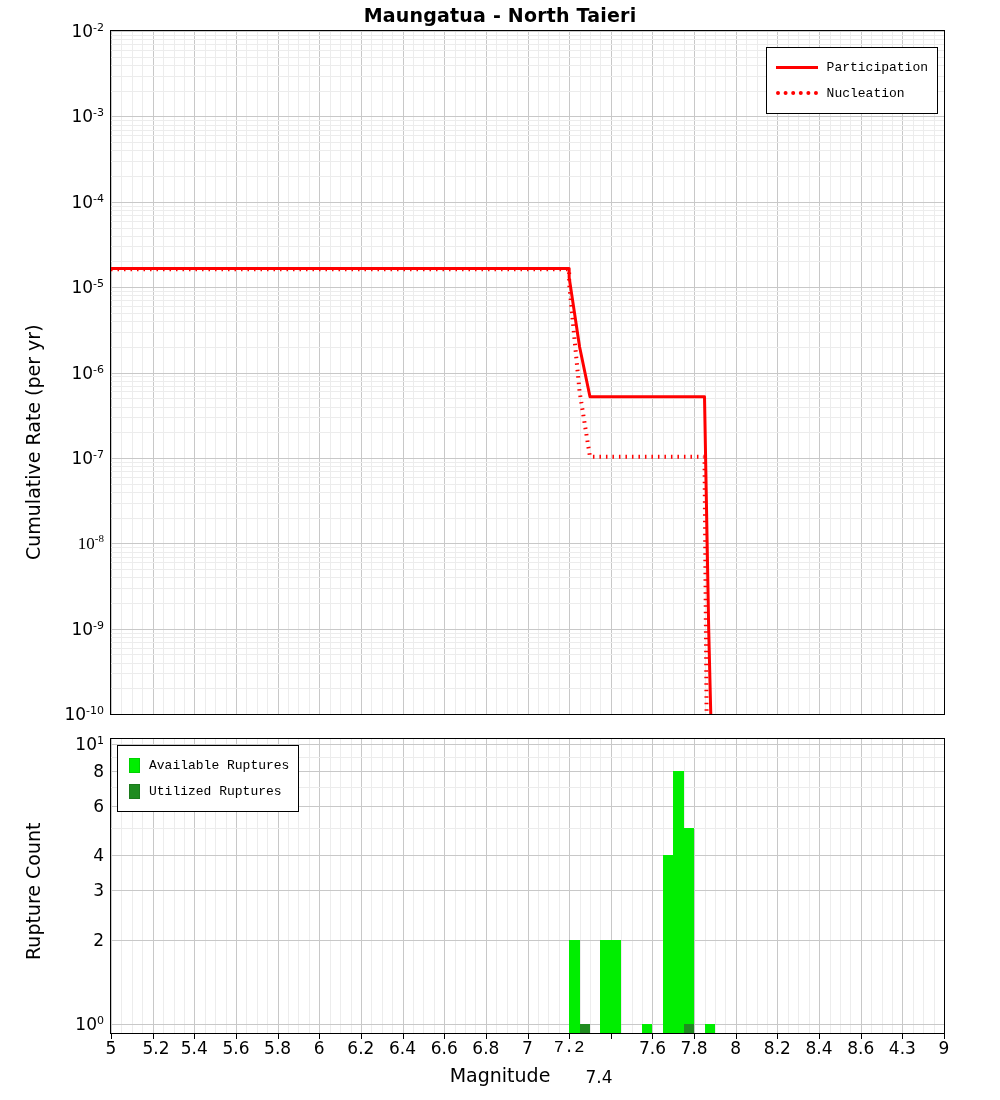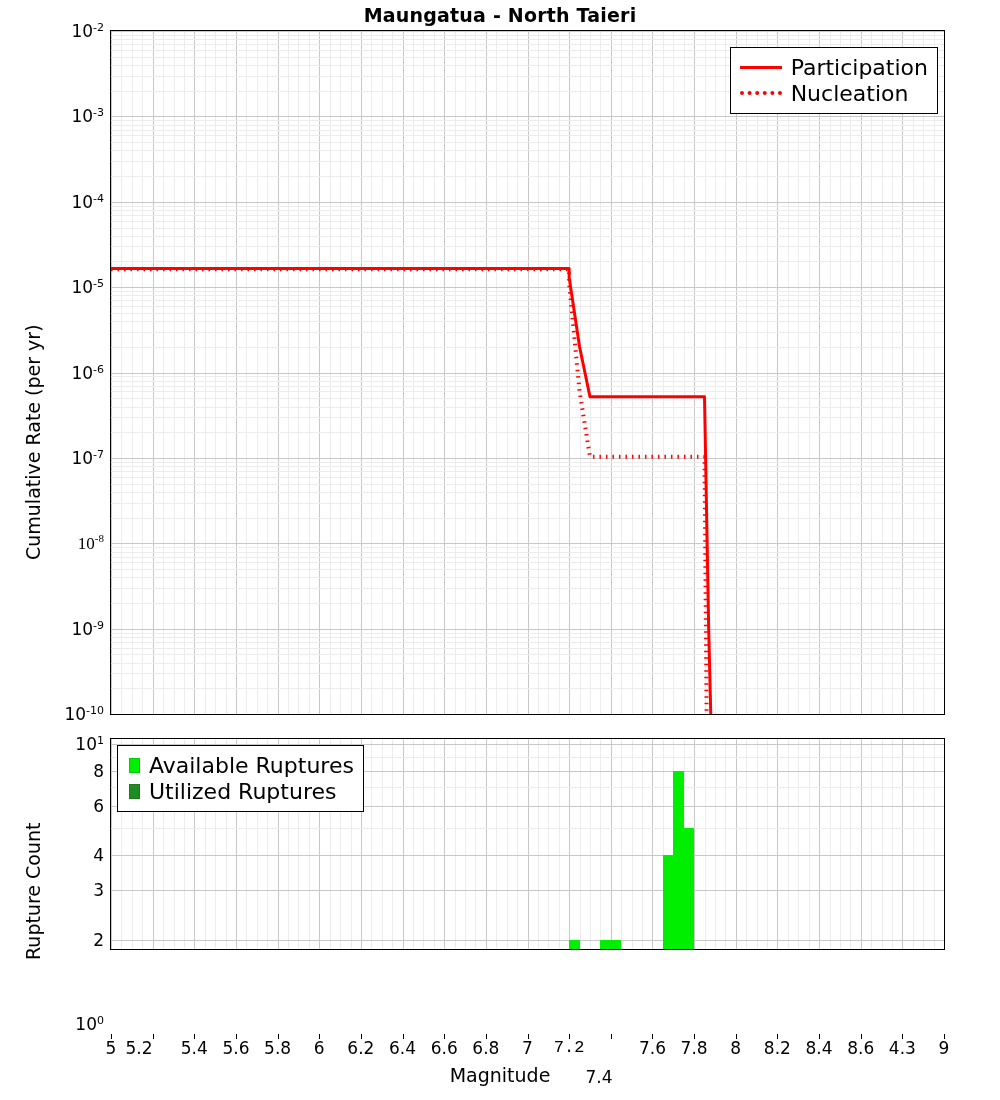--- a/index.html
+++ b/index.html
@@ -46,21 +46,21 @@
     left: 110px;
     top: 30px;
     width: 835px;
     height: 685px;
   }
   
   #panel-bottom {
     left: 110px;
     top: 738px;
     width: 835px;
-    height: 212px;
+    height: 296px;
   }
 
   .grid-layer, .data-layer {
     position: absolute;
     left: 0; top: 0; right: 0; bottom: 0;
   }
 
   .gridline-v {
     position: absolute;
     top: 0; bottom: 0;
@@ -176,22 +176,23 @@
   }
   .legend-swatch-box {
     width: 11px;
     height: 15px;
     margin-right: 9px;
     margin-left: 2px;
     border: 1px solid rgba(0,0,0,0.12);
     box-sizing: border-box;
   }
   .legend-text {
-    font-size: 22px;
+    font-size: 13px;
     white-space: nowrap;
+    font-family: Liberation Mono, monospace;
   }
 
   
   .bar {
     position: absolute;
     bottom: 0;
   }
 
   svg.series-svg {
     position: absolute;
@@ -521,21 +522,21 @@
       <div class="ytick-label" style="top: 117.353px;">4</div>
       <div class="ytick-label" style="top: 67.9795px;">6</div>
       <div class="ytick-label" style="top: 32.9482px;">8</div>
       <div class="ytick-label" style="top: 5.77593px;">10<sup>1</sup></div>
     </div>
   <div class="ylabel" id="ylabel-bottom">Rupture Count</div>
 
   <div id="xticks">
       <div class="xtick-label" style="left: 111px;">5</div>
       <div class="tick-mark-x" style="left: 111px;"></div>
-      <div class="xtick-label" style="left: 139px;">5.2</div>
+      <div class="xtick-label" style="left: 156px;">5.2</div>
       <div class="tick-mark-x" style="left: 152.65px;"></div>
       <div class="xtick-label" style="left: 194.3px;">5.4</div>
       <div class="tick-mark-x" style="left: 194.3px;"></div>
       <div class="xtick-label" style="left: 235.95px;">5.6</div>
       <div class="tick-mark-x" style="left: 235.95px;"></div>
       <div class="xtick-label" style="left: 277.6px;">5.8</div>
       <div class="tick-mark-x" style="left: 277.6px;"></div>
       <div class="xtick-label" style="left: 319.25px;">6</div>
       <div class="tick-mark-x" style="left: 319.25px;"></div>
       <div class="xtick-label" style="left: 360.9px;">6.2</div>

